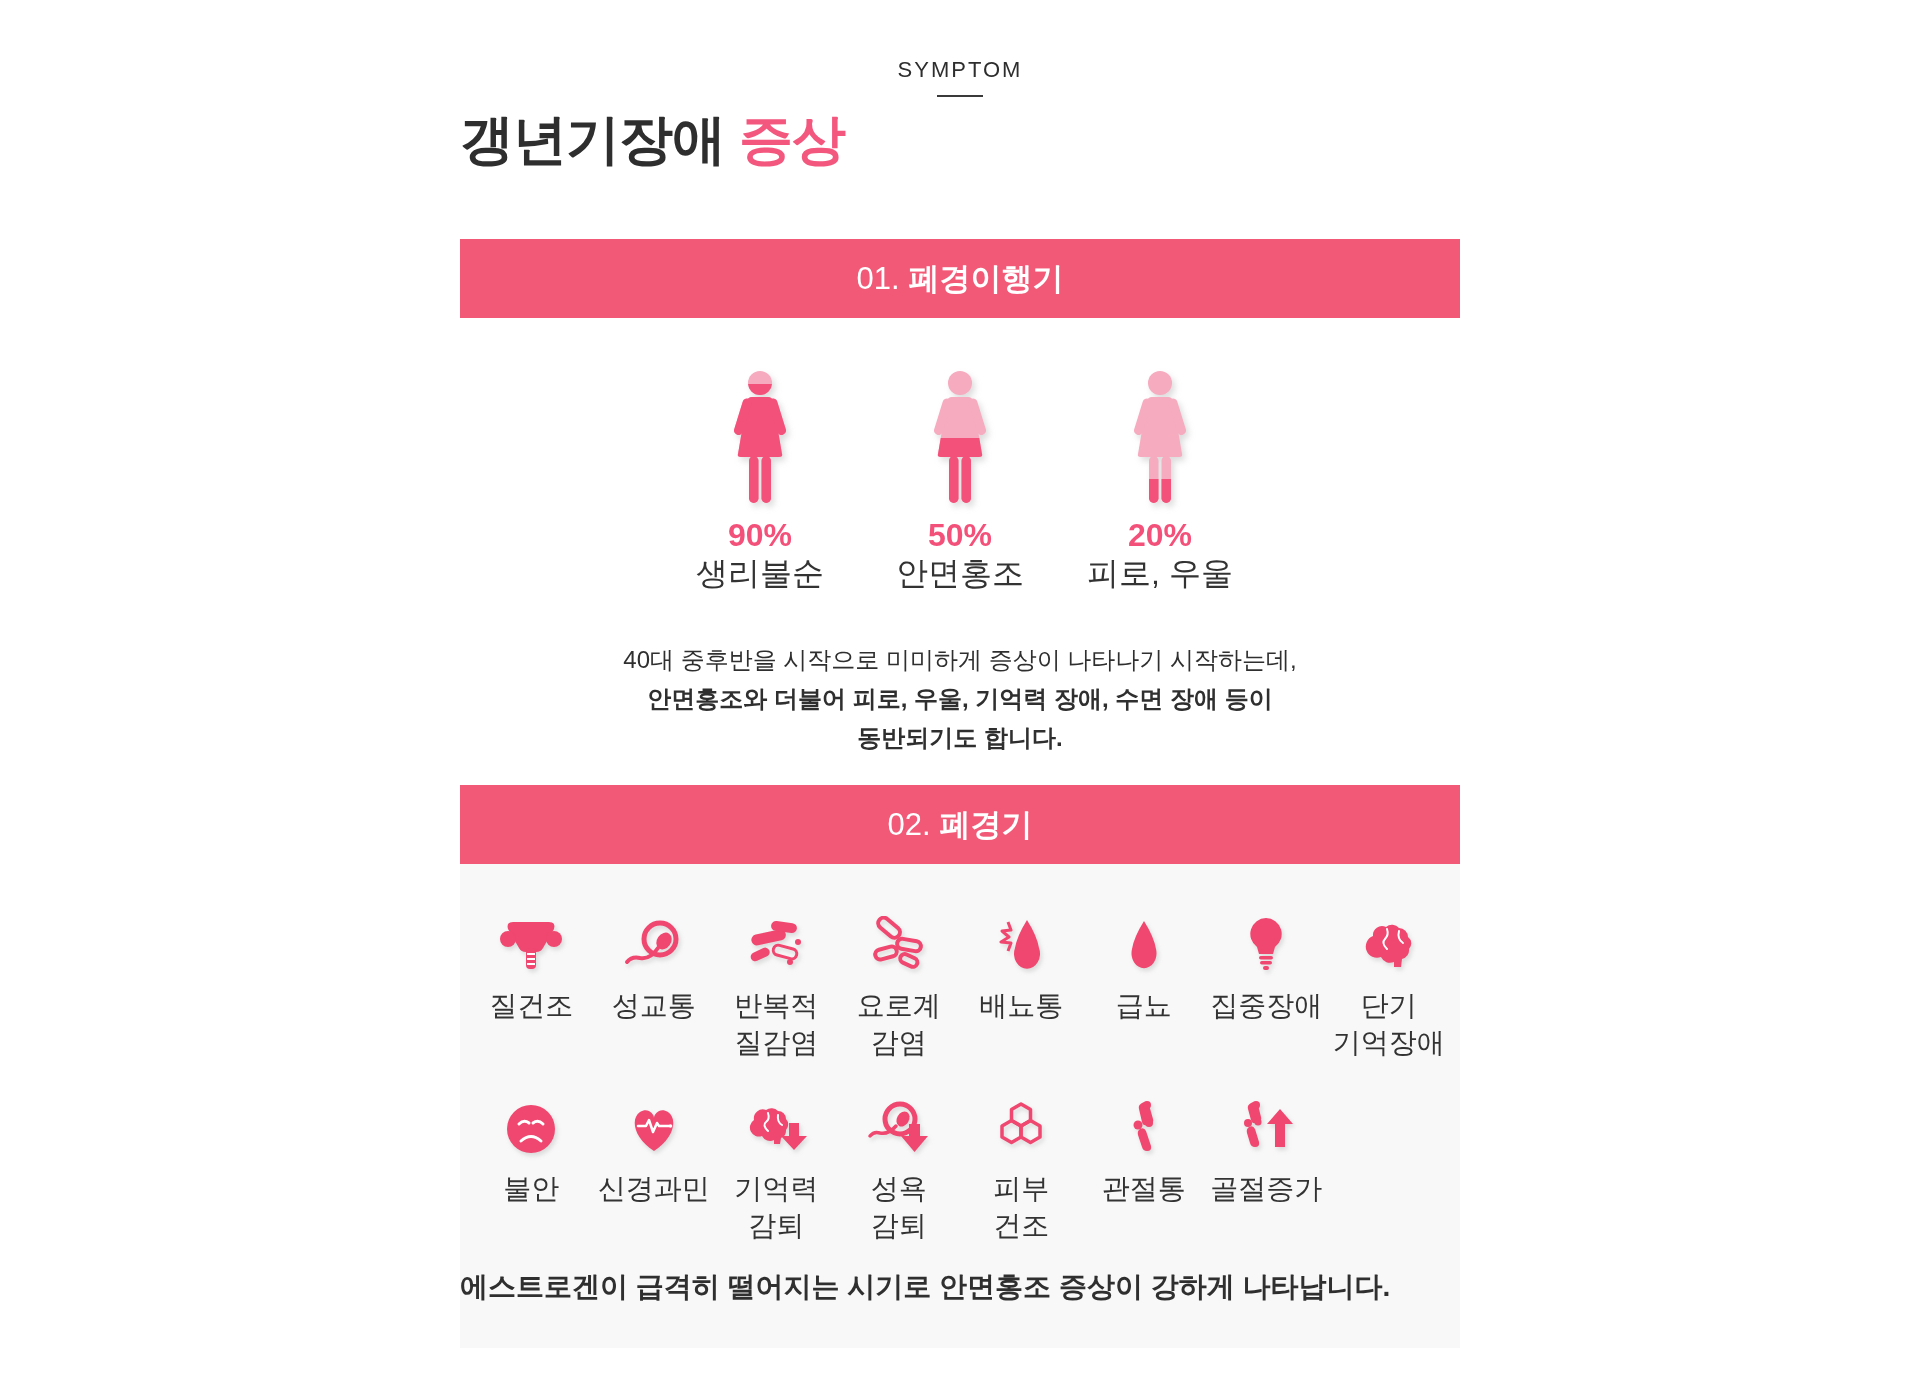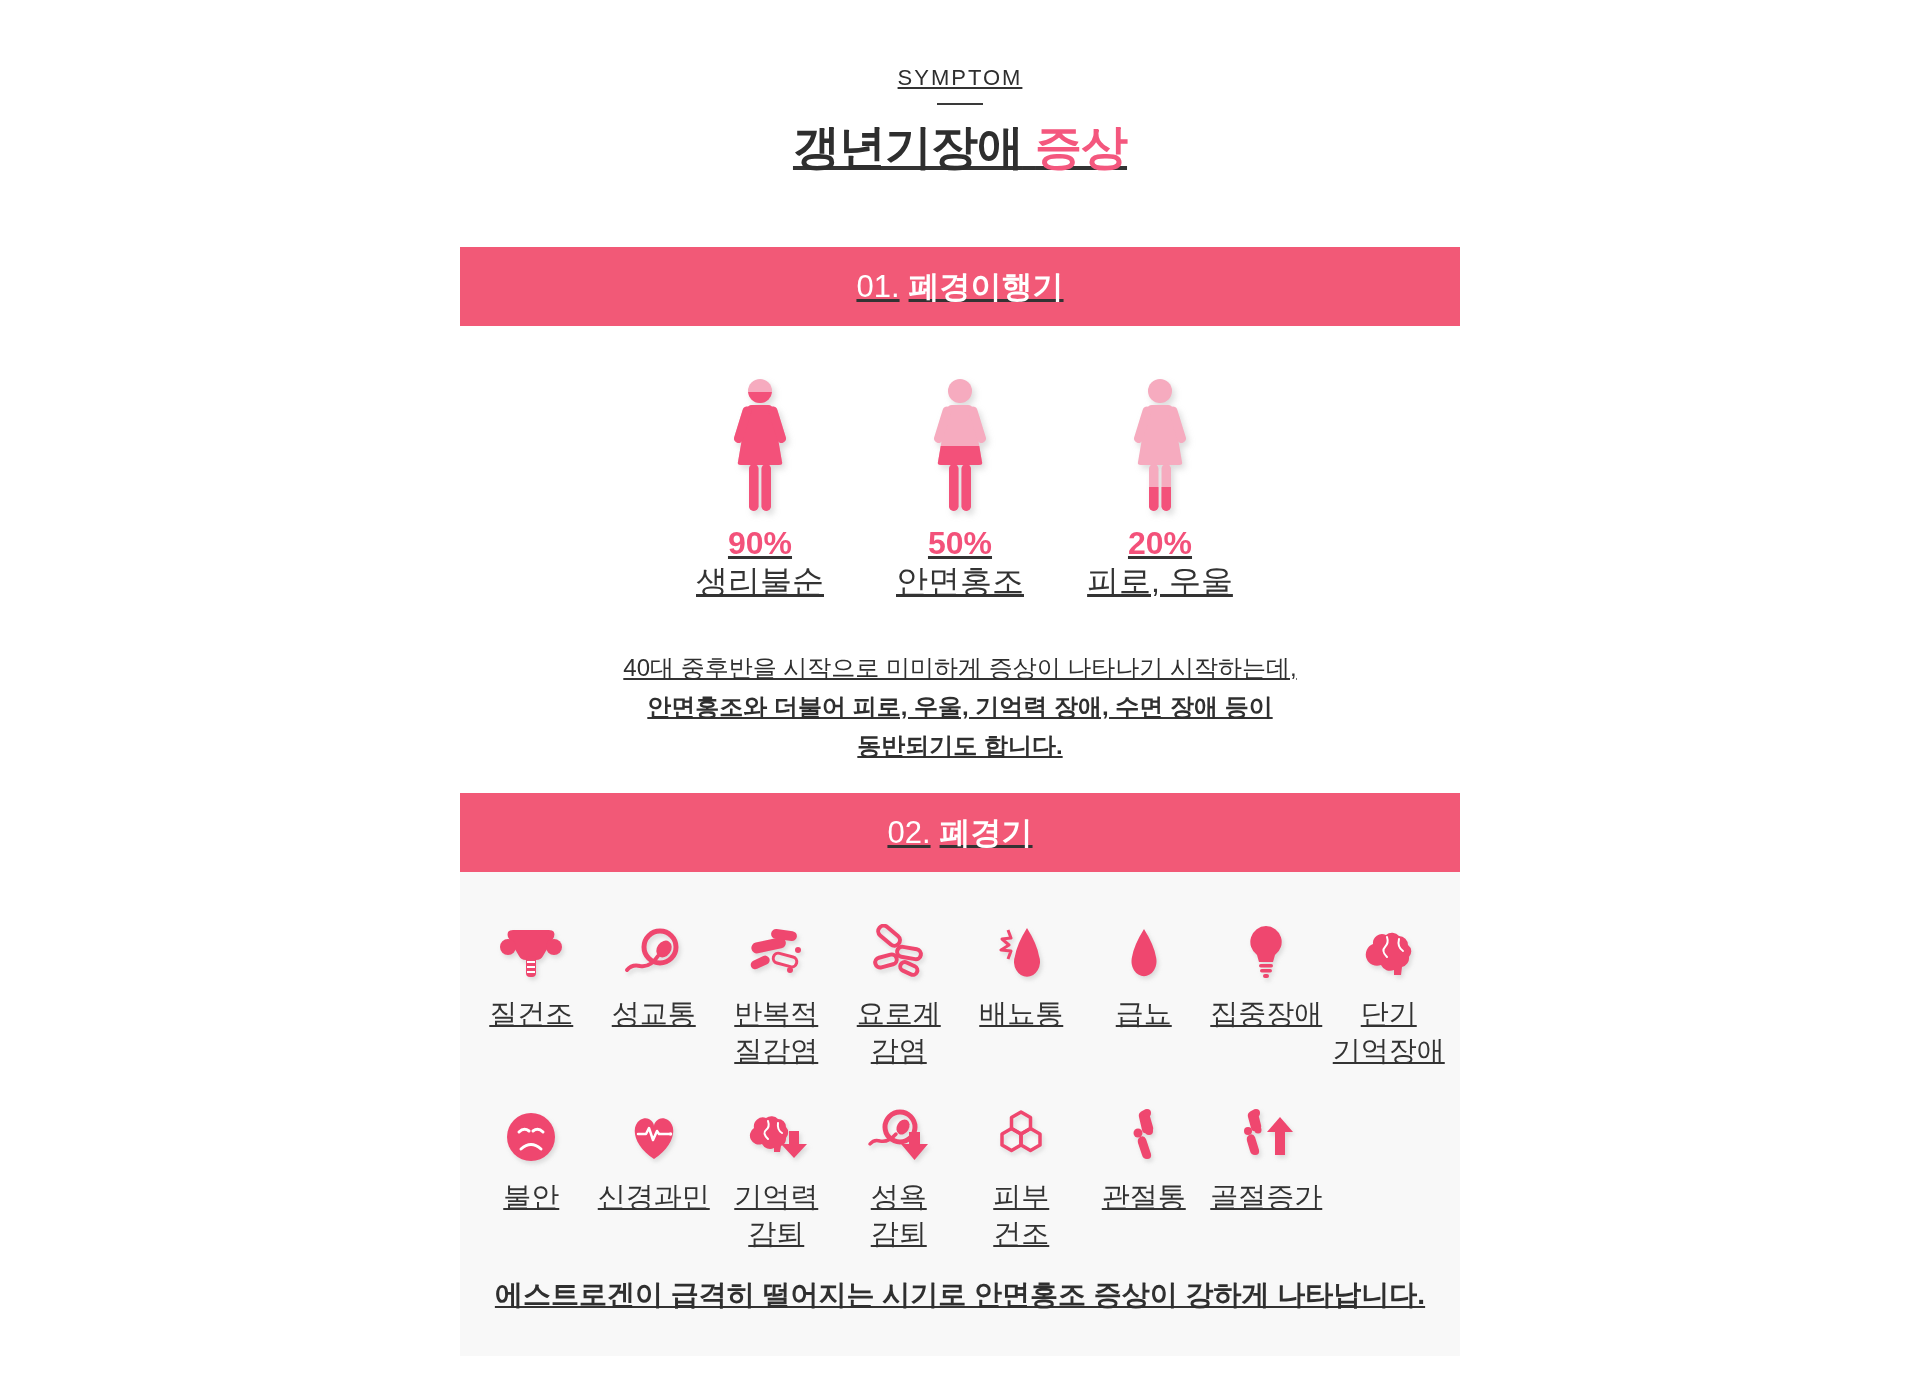--- a/index.html
+++ b/index.html
@@ -1,25 +1,25 @@
 <!DOCTYPE html>
 <html><head>
 <meta charset="utf-8">
 <style>
   html,body{margin:0;padding:0;}
   body{
     width:1920px;height:1389px;background:#ffffff;
     font-family:"Liberation Sans","DejaVu Sans",sans-serif;color:#333;
     -webkit-font-smoothing:antialiased;
   }
-  .content{width:1000px;margin:8px auto;text-decoration:underline;}
+  .content{width:1000px;margin:0 auto;}
   
   .eyebrow{padding-top:57px;text-align:center;font-size:22px;line-height:26px;letter-spacing:2px;color:#2e2e2e;}
   .divider{width:46px;height:2px;background:#3a3a3a;margin:12px auto 0;}
-  .page-title{margin-top:14px;text-align:center;font-size:47px;line-height:56px;font-weight:800;color:#2e2e2e;letter-spacing:-1px;}
+  .page-title{margin-top:14px;font-size:54px;line-height:56px;font-weight:800;color:#2e2e2e;letter-spacing:-1px;}
   .page-title .accent{color:#f4577e;}
   
   .banner{margin-top:72px;height:79px;background:#f25977;color:#fff;
     display:flex;align-items:center;justify-content:center;gap:9px;font-size:31px;}
   .banner .num{font-weight:400;}
   .banner .name{font-weight:700;}
   .banner.second{margin-top:28px;}
   
   .prev-row{margin-top:52px;display:flex;justify-content:center;}
   .prev-col{width:200px;text-align:center;}
@@ -34,21 +34,21 @@
   .desc{margin-top:50px;text-align:center;font-size:24px;line-height:39px;color:#2f2f2f;}
   .desc .b{font-weight:700;}
   
   .panel{background:#f8f8f8;padding:50px 0 42px;}
   .grid{display:grid;grid-template-columns:repeat(8,1fr);grid-template-rows:183px auto;padding:0 10px;}
   .cell{text-align:center;}
   .cell-icon{height:58px;display:flex;align-items:flex-end;justify-content:center;
     filter:drop-shadow(2px 3px 2px rgba(130,130,130,.25));}
   .cell-icon svg{display:block;}
   .cell-label{margin-top:15px;font-size:28px;line-height:37px;font-weight:500;color:#333;white-space:pre-line;}
-  .panel-footer{padding-top:24px;text-align:center;font-size:28px;line-height:38px;font-weight:700;color:#2f2f2f;}
+  .panel-footer{padding-top:24px;text-align:left;font-size:28px;line-height:38px;font-weight:700;color:#2f2f2f;}
   .hidden-defs{position:absolute;width:0;height:0;overflow:hidden;}
 </style>
 </head>
 <body>
 
 <svg class="hidden-defs" aria-hidden="true">
   <symbol id="woman-shape" viewBox="0 0 64 136">
     <circle cx="32" cy="13" r="12" fill="currentColor"></circle>
     <path d="M24 27h16q4 0 5 4l9 53q1 3-3 3H13q-4 0-3-3l9-53q1-4 5-4Z" fill="currentColor"></path>
     <path d="M19 33 L10.5 60.5" stroke="currentColor" stroke-width="9" stroke-linecap="round" fill="none"></path>

